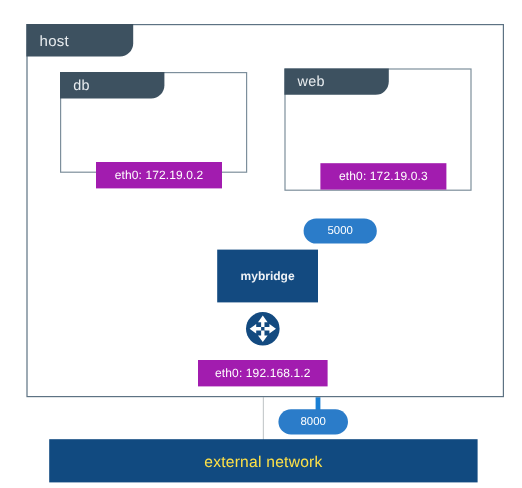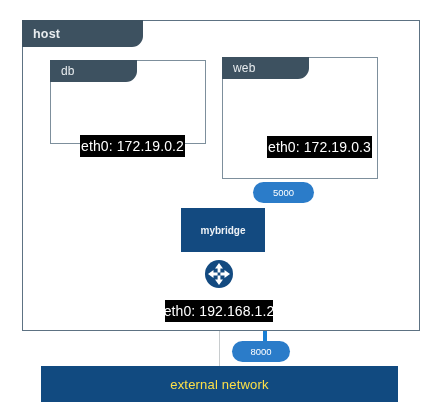--- a/index.html
+++ b/index.html
@@ -55,40 +55,39 @@
     background: #3d5160;
     color: #e8ecef;
     border-bottom-right-radius: 11px;
     box-sizing: border-box;
     display: flex;
     align-items: center;
     padding-left: 11px;
     letter-spacing: .2px;
   }
   .tab.host-tab {
-    width: 121px;
+    width: 89px;
     height: 27px;
     font-size: 12.5px;
-    font-weight: bold;
   }
   .tab.node-tab {
     width: 87px;
     height: 22px;
     font-size: 12px;
   }
 
   
   .iface {
     position: absolute;
-    background: #000000;
+    background: #a21caf;
     color: #ffffff;
     display: flex;
     align-items: center;
     justify-content: center;
-    font-size: 14px;
+    font-size: 10px;
     letter-spacing: .1px;
     box-sizing: border-box;
     white-space: nowrap;
   }
 
   
   .port {
     position: absolute;
     background: #2b7cc9;
     color: #ffffff;
@@ -161,21 +160,21 @@
 
   <div class="container-box thin" style="left:50px; top:60px; width:156px; height:84px;">
     <div class="tab node-tab">
       <span>db</span>
     </div>
   </div>
   <div class="iface" style="left:80px; top:135px; width:105px; height:22px;">
     <span>eth0: 172.19.0.2</span>
   </div>
 
-  <div class="container-box thin" style="left:222px; top:57px; width:156px; height:122px;">
+  <div class="container-box thin" style="left:237px; top:57px; width:156px; height:102px;">
     <div class="tab node-tab">
       <span>web</span>
     </div>
   </div>
   <div class="iface" style="left:267px; top:136px; width:105px; height:22px;">
     <span>eth0: 172.19.0.3</span>
   </div>
 
   <div class="port" style="left:253px; top:182px; width:61px; height:21px;">
     <span>5000</span>

